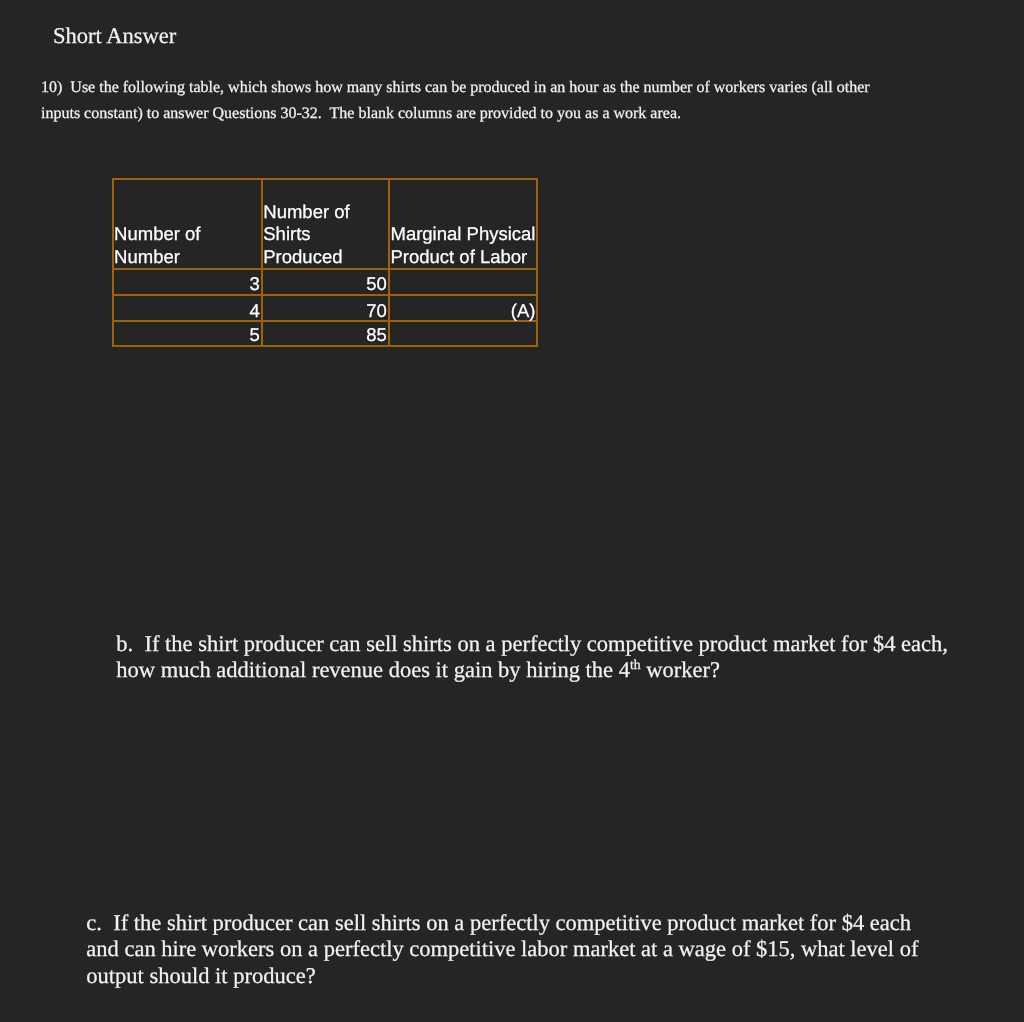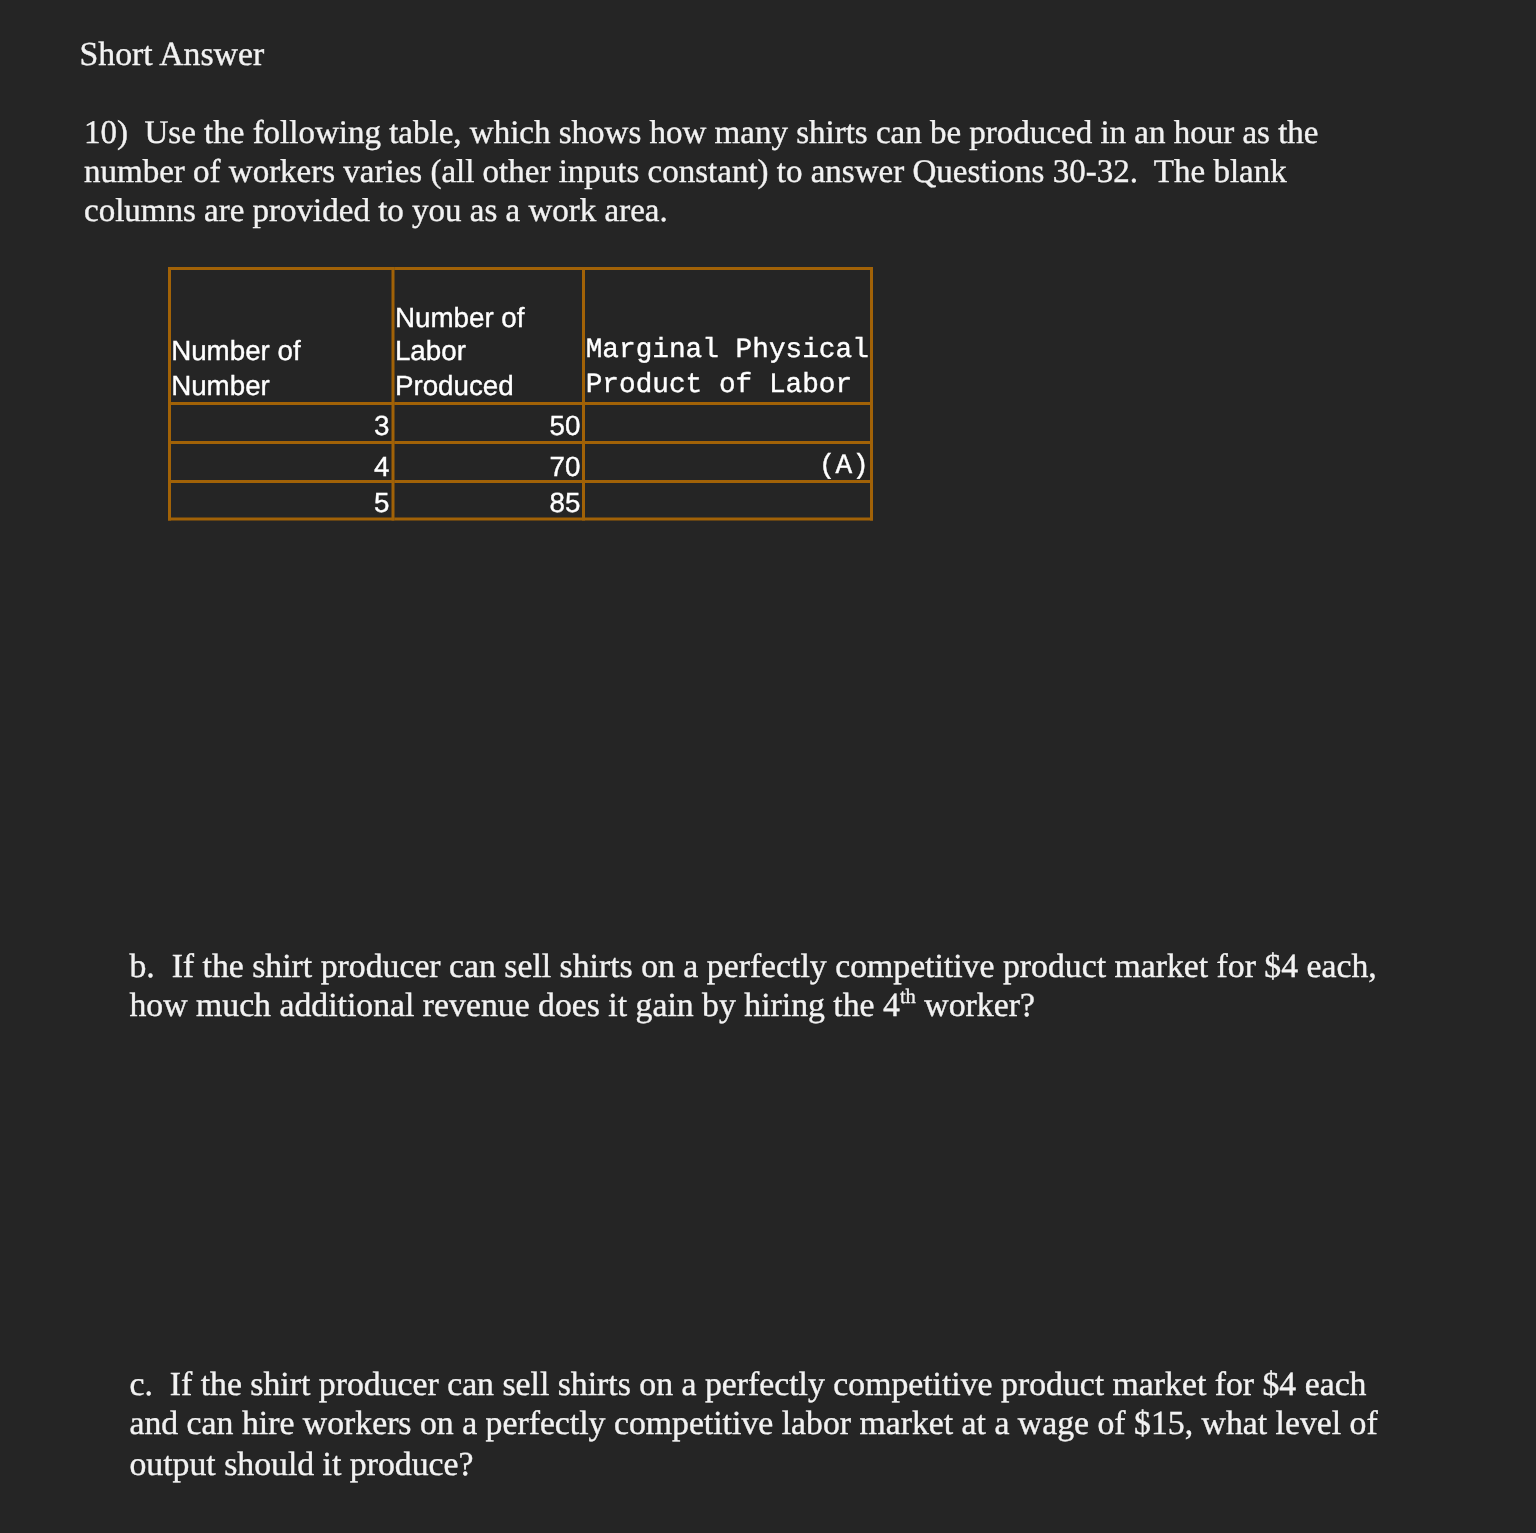--- a/index.html
+++ b/index.html
@@ -25,24 +25,24 @@
     position: absolute;
     left: 53px;
     top: 22.9px;
     font-size: 22.5px;
     line-height: 26.3px;
     white-space: nowrap;
   }
 
   .question {
     position: absolute;
-    left: 56px;
+    left: 41px;
     top: 74.5px;
     width: 870px;
-    font-size: 22px;
+    font-size: 16px;
     line-height: 26.3px;
     white-space: pre-wrap;
   }
 
   
   .tbl-wrap {
     position: absolute;
     left: 111.5px;
     top: 177.8px;
   }
@@ -57,37 +57,37 @@
   }
   table.work td {
     box-sizing: border-box;
     border: 2px solid #a16207;
     padding: 0 1px 0 0.6px;
     vertical-align: bottom;
     white-space: nowrap;
   }
   .c1 { width: 149.2px; }
   .c2 { width: 127.2px; }
-  .c3 { width: 145px; font-family: Liberation Mono, monospace; }
+  .c3 { width: 145px; }
   td.num { text-align: right; padding-bottom: 0; line-height: 19.5px; }
   tr.r1 td { height: 26px; }
   tr.r2 td { height: 26.3px; }
   tr.r3 td { height: 24.3px; }
   td.hd  { height: 90.2px; }
 
   .sub {
     position: absolute;
     left: 86.3px;
     width: 845px;
     font-size: 22.5px;
     line-height: 26.3px;
     white-space: pre-wrap;
   }
   #sub-a { top: 399px; }
-  #sub-b { top: 631px; }
+  #sub-b { top: 631px; margin-left: 30px; }
   #sub-c { top: 910px; }
   sup { font-size: 0.608em; vertical-align: 0.6em; line-height: 1; }
 </style>
 </head>
 <body>
 
 <div class="page">
 
   <div class="heading">Short Answer</div>
 
@@ -96,21 +96,21 @@
   <div class="tbl-wrap">
     <table class="work">
       <tbody>
         <tr>
           <td class="hd c1">
               <div>Number of</div>
               <div>Number</div>
             </td>
           <td class="hd c2">
               <div>Number of</div>
-              <div>Labor</div>
+              <div>Shirts</div>
               <div>Produced</div>
             </td>
           <td class="hd c3">
               <div>Marginal Physical</div>
               <div>Product of Labor</div>
             </td>
         </tr>
         <tr class="r1">
           <td class="num c1">3</td>
           <td class="num c2">50</td>

